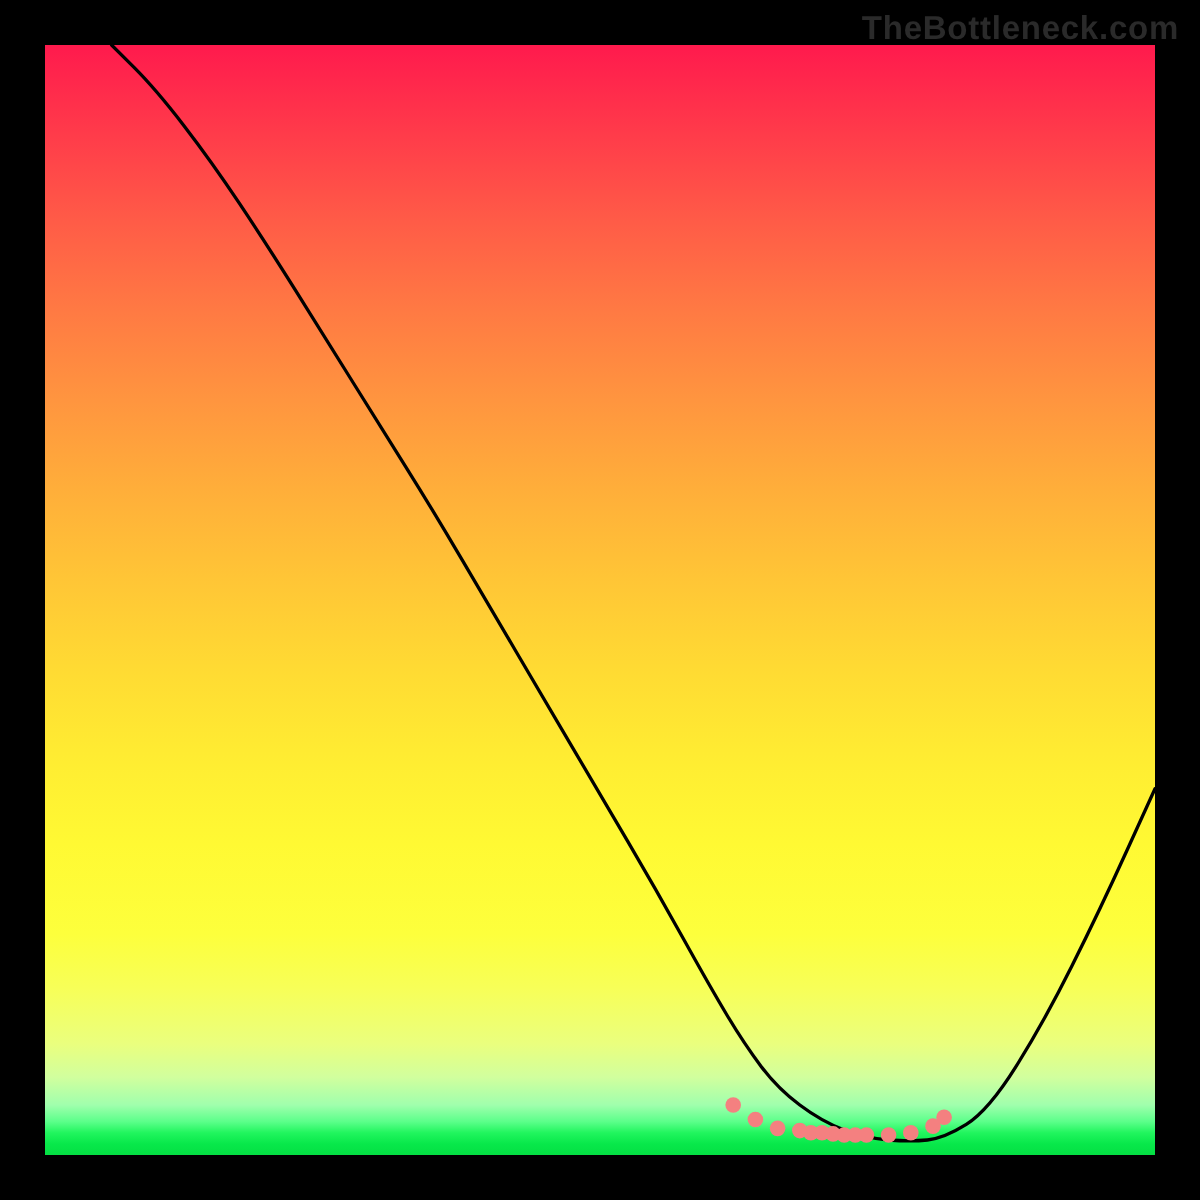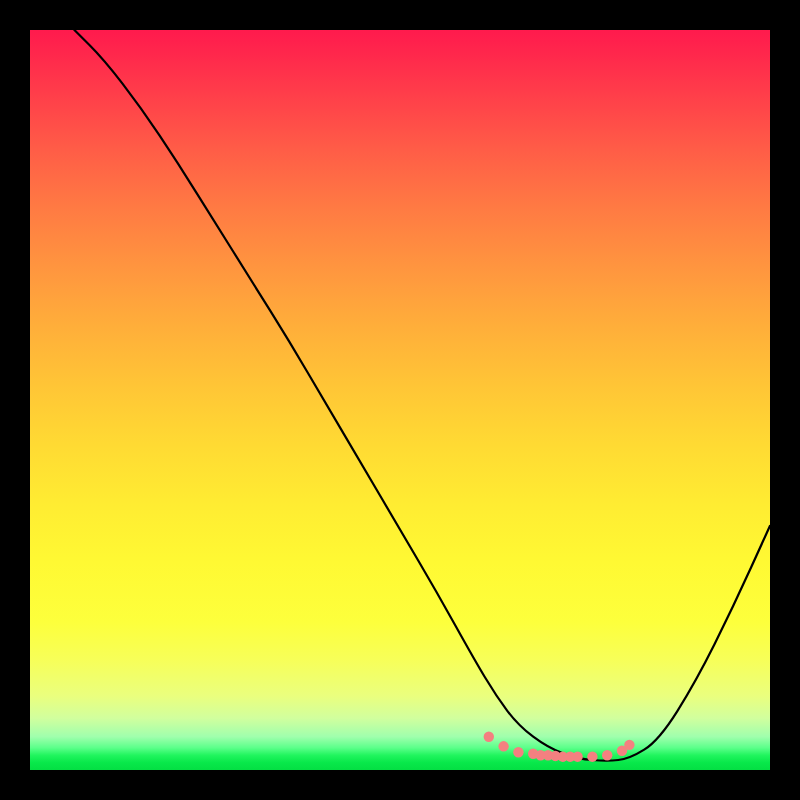--- a/index.html
+++ b/index.html
@@ -61,20 +61,21 @@
     top: 0;
     width: 740px;
     height: 740px;
     z-index: 5;
   }
 </style>
 </head>
 <body>
 
 <div class="container">
+  <div class="watermark">TheBottleneck.com</div>
   <div class="plot-area">
     <svg class="curve" viewBox="0 0 740 740" preserveAspectRatio="none">
       <path id="main-curve" fill="none" stroke="#000" stroke-width="2.2" stroke-linejoin="round" stroke-linecap="round" d="M 44.4 0 Q 44.4 0 59.2 14.800000000000011 Q 74 29.600000000000023 92.5 53.64999999999998 Q 111 77.69999999999993 129.5 105.44999999999999 Q 148 133.20000000000005 166.5 162.8 Q 185 192.39999999999998 203.5 221.99999999999997 Q 222 251.59999999999997 240.5 281.2 Q 259 310.8 277.5 342.25 Q 296 373.7 314.5 405.15 Q 333 436.6 351.5 468.05 Q 370 499.5 388.5 530.95 Q 407.00000000000006 562.4 425.5 595.7 Q 444 629 455.1 647.5 Q 466.2 666 477.3 680.8 Q 488.40000000000003 695.6 503.20000000000005 706.7 Q 518 717.8 532.8 723.3499999999999 Q 547.6 728.9 562.4000000000001 730.01 Q 577.2 731.12 588.3000000000001 730.01 Q 599.4000000000001 728.9 614.2 719.65 Q 629 710.4 647.5 680.8 Q 666 651.2 684.5 614.2 Q 703 577.2 721.5 536.5 L 740 495.79999999999995"></path>
       <g id="marker-group">
           <circle cx="458.8" cy="706.7" r="5.2" fill="#f48080"></circle>
           <circle cx="473.6" cy="716.32" r="5.2" fill="#f48080"></circle>
           <circle cx="488.40000000000003" cy="722.24" r="5.2" fill="#f48080"></circle>
           <circle cx="503.20000000000005" cy="723.72" r="5.2" fill="#f48080"></circle>
           <circle cx="510.59999999999997" cy="725.2" r="5.2" fill="#f48080"></circle>
           <circle cx="518" cy="725.2" r="5.2" fill="#f48080"></circle>

